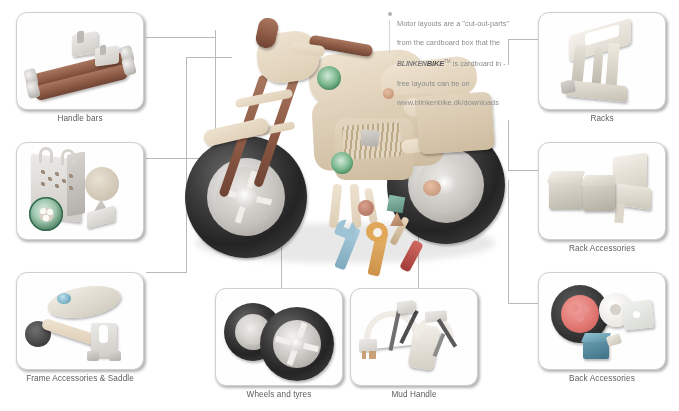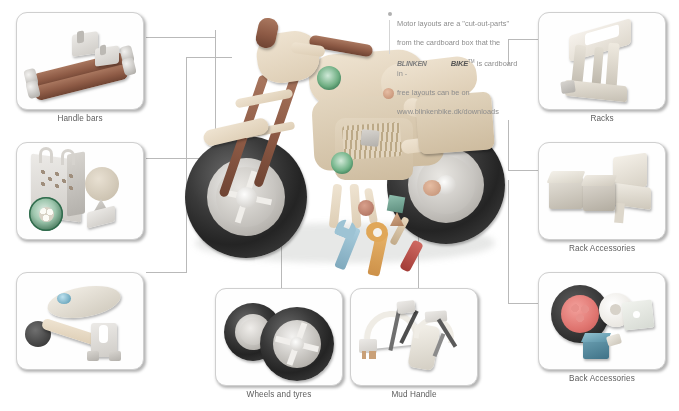--- a/index.html
+++ b/index.html
@@ -44,21 +44,21 @@
   .note-dot {
     position: absolute;
     width: 4px; height: 4px; border-radius: 50%;
     background: #b0b0b0;
   }
   .note-rule {
     position: absolute; width: 1px; background: #d5d5d5;
   }
   .brandline { display: block; }
   .brand-a { font-style: italic; font-weight: bold; font-size: 7px; color: #7d7d7d; letter-spacing: -.2px; }
-  .brand-b { font-style: italic; font-weight: bold; font-size: 7.6px; color: #555; letter-spacing: -.2px; padding-left: 24px; }
+  .brand-b { font-style: italic; font-weight: bold; font-size: 7.6px; color: #555; letter-spacing: -.2px; }
   .brand-tm { font-size: 4.6px; vertical-align: super; color: #8d8d8d; }
 
   
   .sh { position: absolute; }
   .sdw { box-shadow: 1px 2px 2.5px rgba(0,0,0,.28); }
 
   
   .wood-l { background: linear-gradient(170deg,#efe4d2,#ddcdb4); }
   .wood-m { background: linear-gradient(170deg,#e3d6c0,#cdbb9e); }
   .grey-l { background: linear-gradient(165deg,#eceae7,#cfccc7); }
@@ -251,20 +251,21 @@
                   background:radial-gradient(circle at 40% 35%,#bfe2ef,#4f93ad);"></div>
       <div class="sh" style="left:8px; top:48px; width:26px; height:26px; border-radius:50%;
                   background:radial-gradient(circle at 40% 35%,#6f6f6f,#2c2c2c);"></div>
       <div class="sh wood-l sdw" style="left:24px; top:54px; width:62px; height:11px; border-radius:5px; transform:rotate(18deg);"></div>
       <div class="sh grey-l sdw" style="left:74px; top:50px; width:26px; height:34px; border-radius:3px;"></div>
       <div class="sh" style="left:82px; top:52px; width:9px; height:18px; border-radius:4px; background:#ffffff;"></div>
       <div class="sh grey-m" style="left:70px; top:78px; width:12px; height:10px; border-radius:2px;"></div>
       <div class="sh grey-m" style="left:92px; top:78px; width:12px; height:10px; border-radius:2px;"></div>
     </div>
   </div>
+  <div class="caption" style="left:8px; top:374px; width:144px;">Frame Accessories &amp; Saddle</div>
 
   <div class="box" style="left:215px; top:288px; width:128px; height:98px;">
     <div class="box-art">
       <div class="sh tyre sdw" style="left:8px; top:14px; width:58px; height:58px;"></div>
       <div class="sh rim" style="left:19px; top:25px; width:36px; height:36px;"></div>
       <div class="sh" style="left:24px; top:30px; width:26px; height:26px; border-radius:50%;
                   background:radial-gradient(circle at 40% 35%,#efedea,#bdbab5);"></div>
       <div class="sh tyre sdw" style="left:44px; top:18px; width:74px; height:74px;"></div>
       <div class="sh rim" style="left:57px; top:31px; width:48px; height:48px;"></div>
       <div class="sh" style="left:78px; top:33px; width:6px; height:44px; background:#f1efec; transform:rotate(20deg);"></div>

